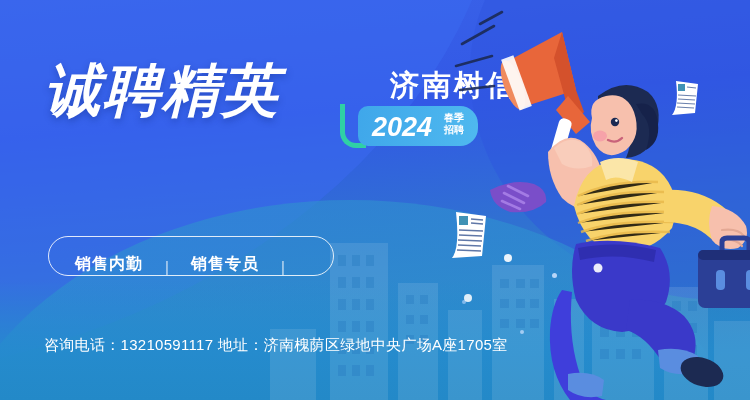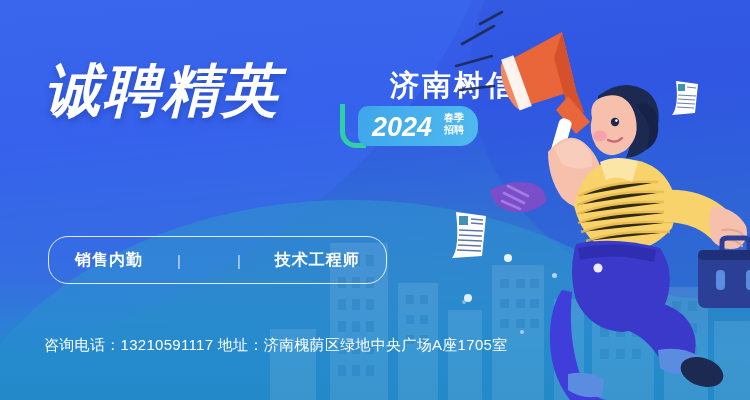--- a/index.html
+++ b/index.html
@@ -143,27 +143,27 @@
     letter-spacing: 3px;
     white-space: nowrap;
     text-shadow: 0 2px 5px rgba(12,38,120,.25);
   }
 
   
   .tags {
     position: absolute;
     left: 48px;
     top: 236px;
-    height: 48px;
+    height: 40px;
     padding: 0 26px;
     border: 1.6px solid rgba(255,255,255,.85);
     border-radius: 20px;
     display: flex;
-    align-items: center;
-    gap: 12px;
+    align-items: flex-end;
+    gap: 0;
     box-sizing: border-box;
   }
   .tag {
     font-size: 16px;
     font-weight: 700;
     color: #ffffff;
     letter-spacing: 1px;
     white-space: nowrap;
   }
   .tag-sep {
@@ -289,22 +289,22 @@
     <div class="badge-sub">
       <div>春季</div>
       <div>招聘</div>
     </div>
   </div>
 
 
   <div class="tags">
     <span class="tag">销售内勤</span>
     <span class="tag-sep">|</span>
+    <span class="tag">销售专员</span>
     <span class="tag-sep">|</span>
-    <span class="tag">技术工程师</span>
   </div>
 
   <div class="contact">咨询电话：13210591117 地址：济南槐荫区绿地中央广场A座1705室</div>
 
   <svg class="doc-big" viewBox="0 0 46 54">
     <path d="M10 4 L40 8 L36 48 L6 50 Q14 40 10 4 Z" fill="#ffffff"></path>
     <rect x="13" y="8" width="9" height="9" fill="#1f7fa8" opacity=".85"></rect>
     <g stroke="#2a4a8a" stroke-width="1.4" opacity=".75">
       <line x1="25" y1="11" x2="37" y2="12"></line>
       <line x1="25" y1="15" x2="37" y2="16"></line>

